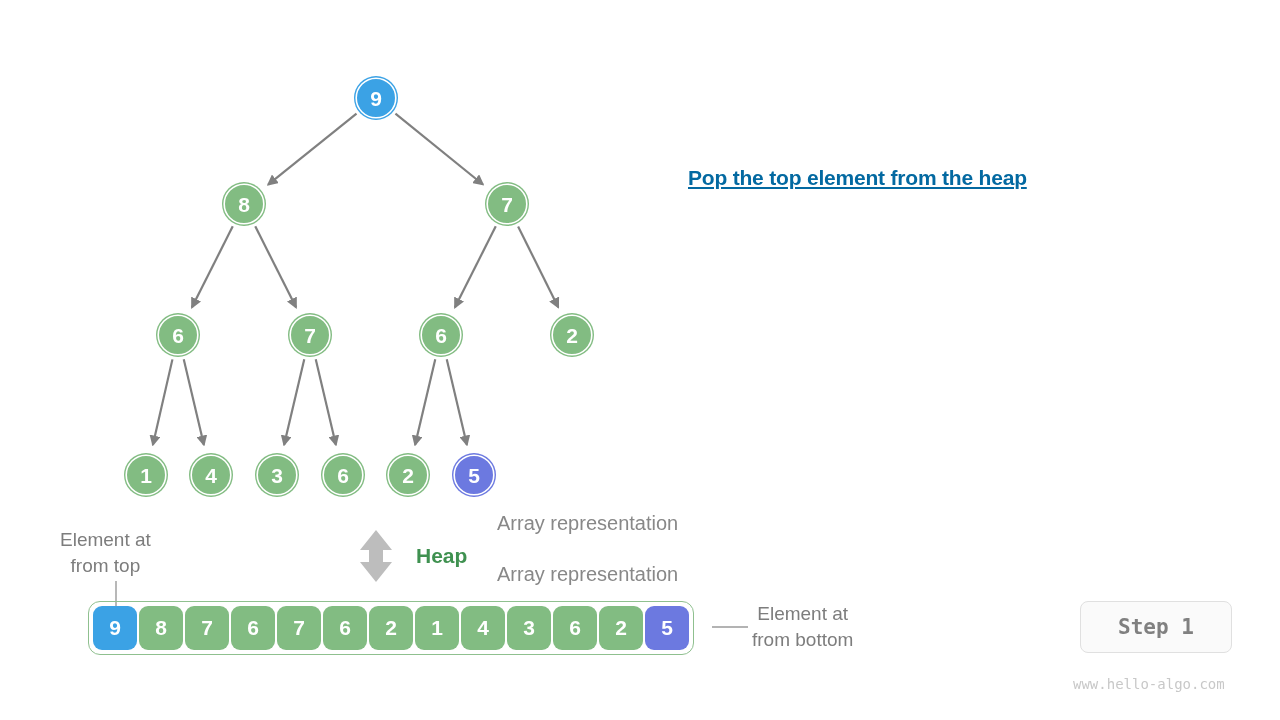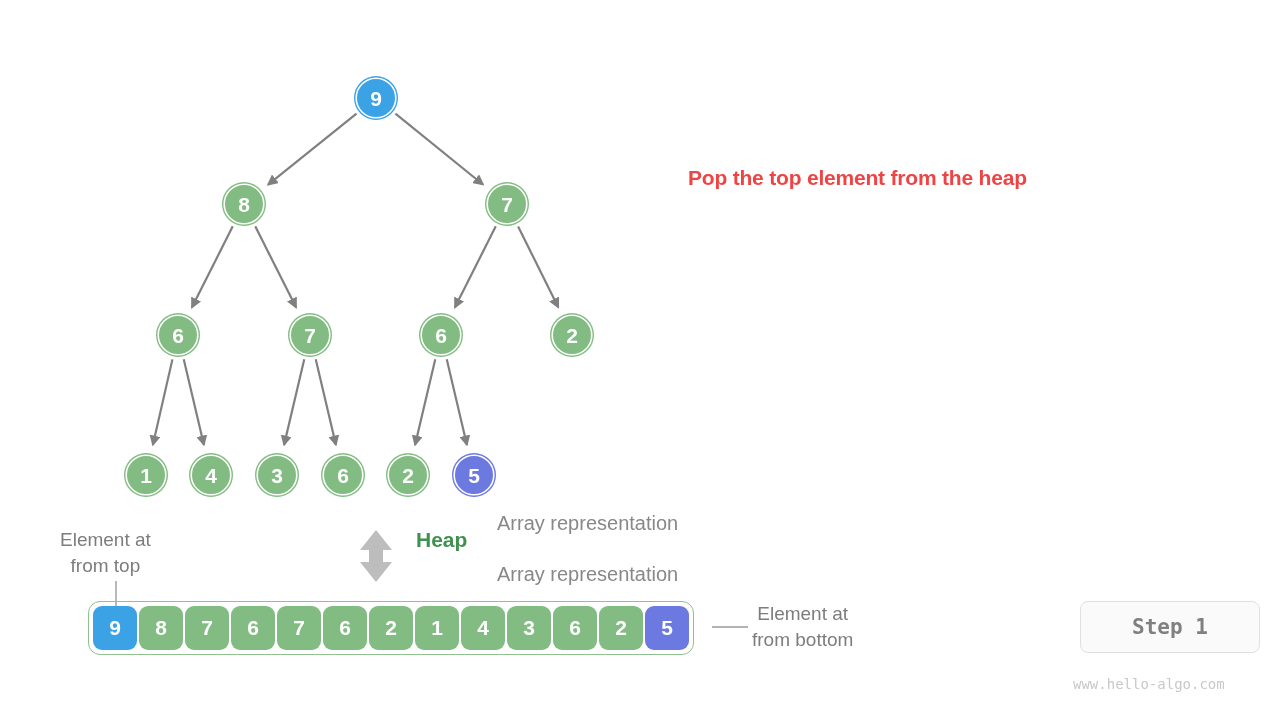--- a/index.html
+++ b/index.html
@@ -29,23 +29,24 @@
     font-size: 21px;
     font-weight: bold;
     fill: #ffffff;
   }
   .heading {
     position: absolute;
     left: 688px;
     top: 166px;
     font-size: 21px;
     font-weight: bold;
-    color: #ef4444;
+    color: #0369a1;
     letter-spacing: -0.2px;
     white-space: nowrap;
+    text-decoration: underline;
   }
   .caption {
     position: absolute;
     font-size: 20px;
     color: #888888;
     white-space: nowrap;
   }
   #tree-rep-caption { left: 497px; top: 512px; }
   #array-rep-caption { left: 497px; top: 563px; }
   .annot {
@@ -54,21 +55,21 @@
     color: #7d7d7d;
     line-height: 26px;
     text-align: center;
     white-space: nowrap;
   }
   #heap-top-annot { left: 60px; top: 527px; }
   #heap-bottom-annot { left: 752px; top: 601px; }
   #heap-word {
     position: absolute;
     left: 416px;
-    top: 528px;
+    top: 544px;
     font-size: 21px;
     font-weight: bold;
     color: #3f9150;
   }
   #array-wrap {
     position: absolute;
     left: 88px;
     top: 601px;
     padding: 4px;
     border: 1.5px solid #8fc08f;
@@ -88,21 +89,21 @@
     font-weight: bold;
     color: #ffffff;
     background: #82bc82;
   }
   .cell.blue { background: #3ba2e5; }
   .cell.purple { background: #6c79e0; }
   #step-badge {
     position: absolute;
     left: 1080px;
     top: 601px;
-    width: 180px;
+    width: 152px;
     height: 52px;
     border: 1px solid #e0e0e0;
     border-radius: 8px;
     background: #fafafa;
     display: flex;
     align-items: center;
     justify-content: center;
     font-family: "DejaVu Sans Mono", monospace;
     font-size: 21px;
     font-weight: bold;

